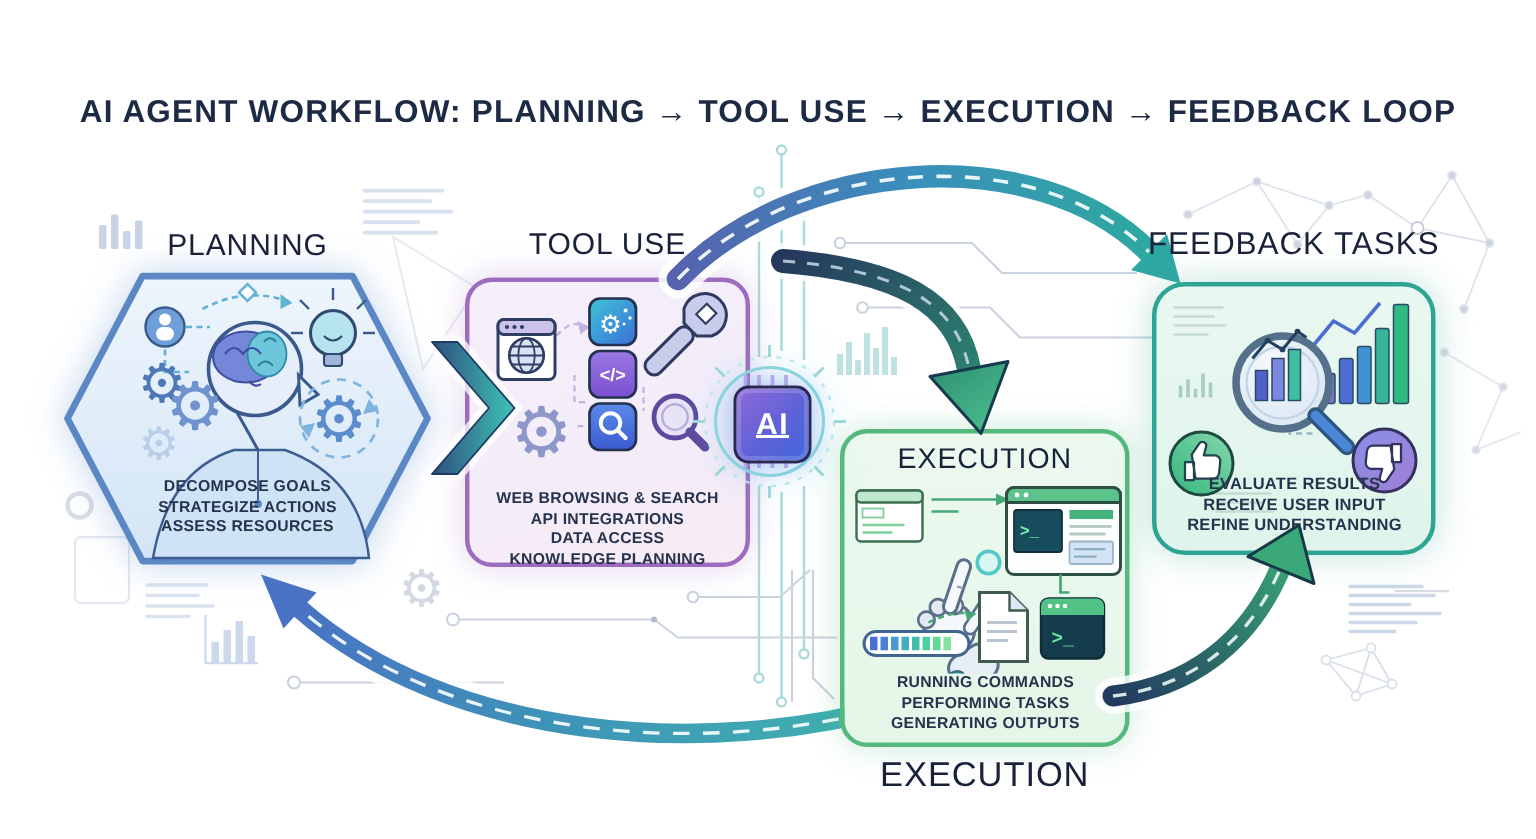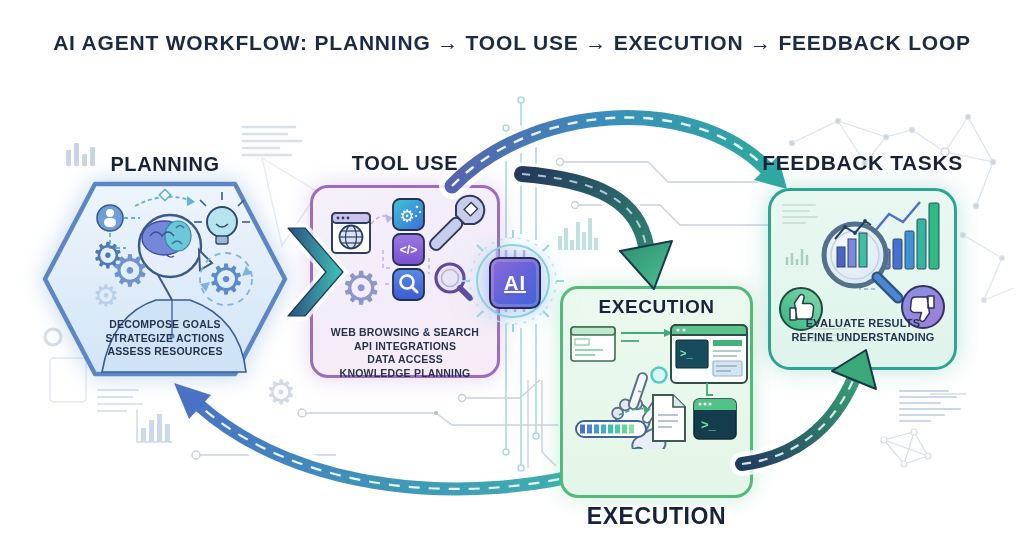--- a/index.html
+++ b/index.html
@@ -1,20 +1,20 @@
 <!DOCTYPE html>
 <html><head>
 <meta charset="utf-8">
 <style>
   html,body{margin:0;padding:0;background:#ffffff;}
   #stage{position:relative;width:1024px;height:559px;background:#ffffff;overflow:hidden;
          font-family:"Liberation Sans", sans-serif;}
   .abs{position:absolute;}
-  .ttl{font-weight:700;color:#1d2a44;text-align:center;letter-spacing:.8px;}
-  .panel-title{font-weight:700;color:#18223a;text-align:center;letter-spacing:.6px;font-size:20px;}
+  .ttl{font-weight:700;color:#1d2a44;text-align:center;letter-spacing:.8px;margin-top:32px;}
+  .panel-title{font-weight:400;color:#18223a;text-align:center;letter-spacing:.6px;font-size:20px;}
   .body-lines{font-weight:700;color:#26334d;text-align:center;font-size:10.5px;line-height:13.5px;letter-spacing:.2px;}
   .panel{box-sizing:border-box;border-radius:18px;}
   #tool-panel{background:linear-gradient(160deg,#f6f0fb 0%,#f3ecf9 55%,#f8ecf5 100%);
               border:3px solid #9d6cc0;box-shadow:0 0 22px rgba(160,110,200,.30);}
   #exec-panel{background:linear-gradient(180deg,#ecf9ee,#e4f6e8);
               border:3px solid #53b97c;box-shadow:0 0 22px rgba(90,190,130,.32);}
   #fb-panel{background:linear-gradient(180deg,#e9f8f1,#dff4ec);
             border:3.5px solid #2ea493;border-radius:22px;box-shadow:0 0 24px rgba(60,170,150,.32);}
   #ai-chip{display:flex;align-items:center;justify-content:center;border-radius:10px;
            background:linear-gradient(135deg,#8f6ad8 0%,#5f62d8 55%,#3f66d8 100%);
@@ -375,20 +375,25 @@
         <rect x="31" y="105.5" width="5" height="9" fill="#469ad2"></rect>
           <rect x="38" y="105.5" width="5" height="9" fill="#42aec6"></rect>
         <rect x="45" y="105.5" width="5" height="9" fill="#3fbfae"></rect>
           <rect x="52" y="105.5" width="5" height="9" fill="#4bcf9e"></rect>
         <rect x="59" y="105.5" width="5" height="9" fill="#63d894"></rect>
           <rect x="66" y="105.5" width="5" height="9" fill="#86e2a0"></rect>
       </g>
       <path d="M56,96 q16,-8 30,-6" fill="none" stroke="#45a878" stroke-width="1.6" stroke-dasharray="4 3"></path>
       <polygon points="88,90 80,88 82,95" fill="#45a878"></polygon>
     </svg>
+    <div class="abs body-lines" style="left:8px;top:160px;width:172px">
+      <div>RUNNING COMMANDS</div>
+      <div>PERFORMING TASKS</div>
+      <div>GENERATING OUTPUTS</div>
+    </div>
   </div>
 
   <div id="fb-panel" class="abs panel" style="left:768px;top:188px;width:189px;height:182px">
     <svg width="182" height="176" viewBox="0 0 182 176">
       <defs>
         <radialGradient id="lgLens" cx="0.4" cy="0.35" r="0.8">
           <stop offset="0" stop-color="#f6fafd"></stop>
             <stop offset="1" stop-color="#d6e4f2"></stop>
         </radialGradient>
         <linearGradient id="lgTU" x1="0" y1="1" x2="1" y2="0">
@@ -449,20 +454,21 @@
 
       <g transform="translate(152,116)">
         <circle r="21" fill="url(#lgTD)" stroke="#343060" stroke-width="2"></circle>
         <g transform="rotate(180)">
           <path d="M-11,-1 h6 v12 h-6 z M-4,10 h11.5 c2.2,0 4,-1.6 4.2,-3.8 l0.8,-7.5 c0.2,-2.3 -1.6,-4.2 -3.9,-4.2 h-7.1 l1.6,-5.8 c0.7,-2.6 -2.9,-4.3 -4.6,-2 l-5,7.3 z" fill="#ffffff" stroke="#34315f" stroke-width="1.5" stroke-linejoin="round"></path>
         </g>
       </g>
     </svg>
     <div class="abs body-lines" style="left:6px;top:126px;width:172px;font-size:11px">
       <div>EVALUATE RESULTS</div>
+      <div>RECEIVE USER INPUT</div>
       <div>REFINE UNDERSTANDING</div>
     </div>
   </div>
 
   <svg class="abs" style="left:0;top:0" width="1024" height="559" viewBox="0 0 1024 559">
     <circle cx="513" cy="281" r="36" fill="none" stroke="#8fd9dd" stroke-width="2"></circle>
     <circle cx="513" cy="281" r="43" fill="none" stroke="#bfe9ea" stroke-width="1.5" stroke-dasharray="3 6"></circle>
     <g stroke="#9fd8d8" stroke-width="2">
       <line x1="470" y1="281" x2="462" y2="281"></line>
         <line x1="556" y1="281" x2="564" y2="281"></line>

